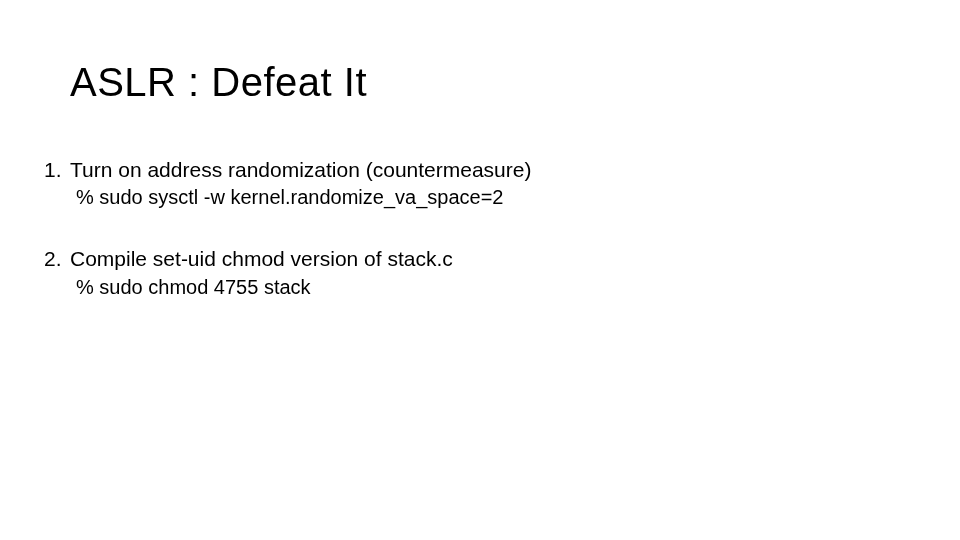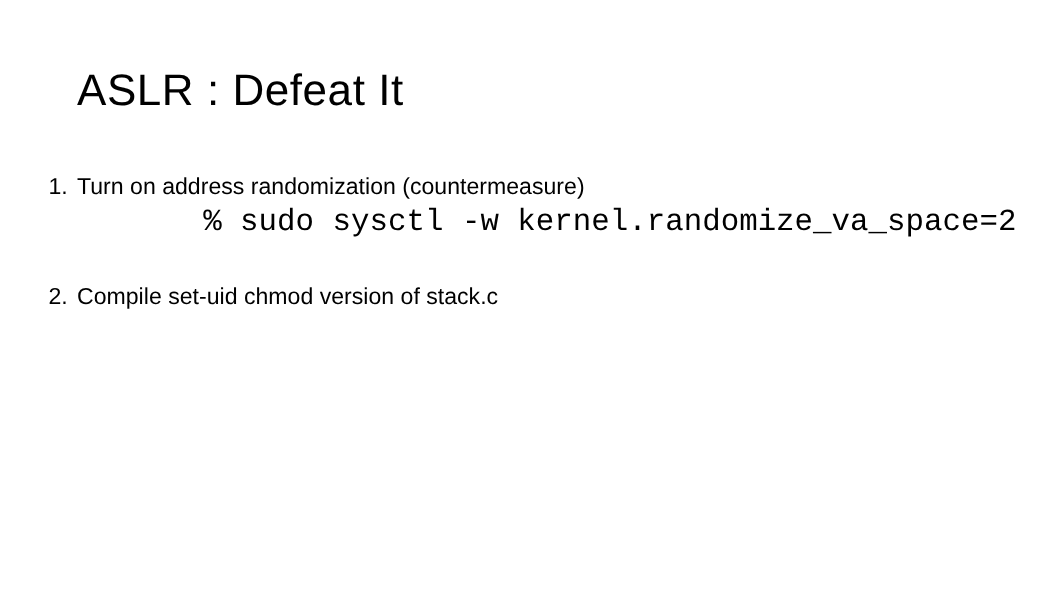--- a/index.html
+++ b/index.html
@@ -40,25 +40,24 @@
   }
   .num-col {
     width: 26px;
     flex: 0 0 26px;
     text-align: left;
   }
   .content-col {
     flex: 1 1 auto;
   }
   .cmd-line {
-    font-family: Liberation Mono, monospace;
-    font-size: 28px;
+    font-family: Liberation Sans, sans-serif;
+    font-size: 20px;
     white-space: pre;
     padding-left: 32px;
-    text-align: right;
   }
   .gap {
     height: 34px;
   }
 </style>
 </head>
 <body>
 
 <div class="slide">
 
@@ -71,16 +70,17 @@
       <div class="content-col">Turn on address randomization (countermeasure)</div>
     </div>
     <div class="cmd-line">% sudo sysctl -w kernel.randomize_va_space=2</div>
 
     <div class="gap"></div>
 
     <div class="item-row">
       <div class="num-col">2.</div>
       <div class="content-col">Compile set-uid chmod version of stack.c</div>
     </div>
+    <div class="cmd-line">% sudo chmod 4755 stack</div>
 
   </div>
 
 </div>
 
 </body></html>

